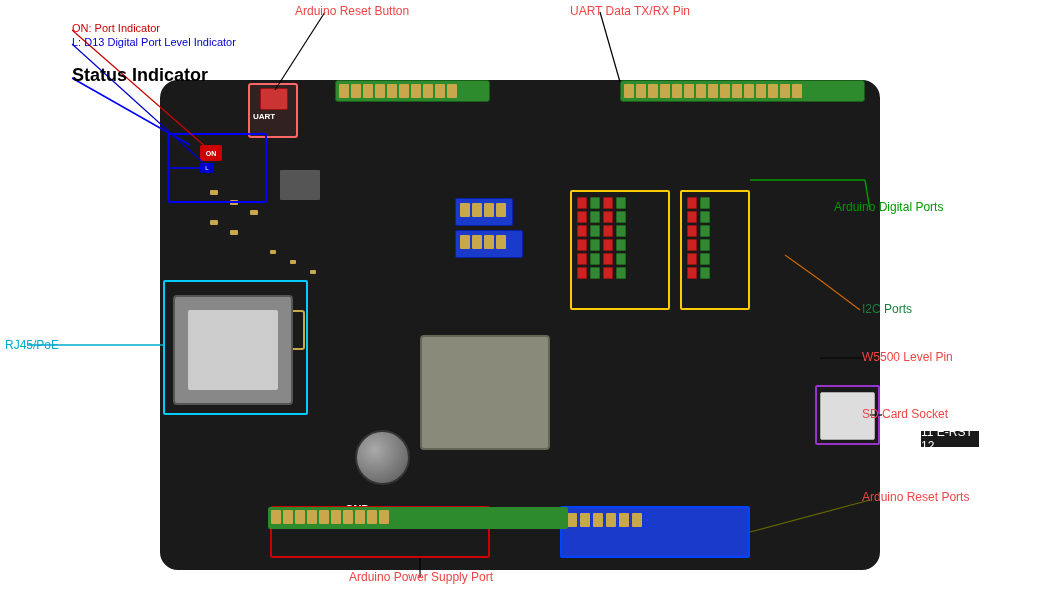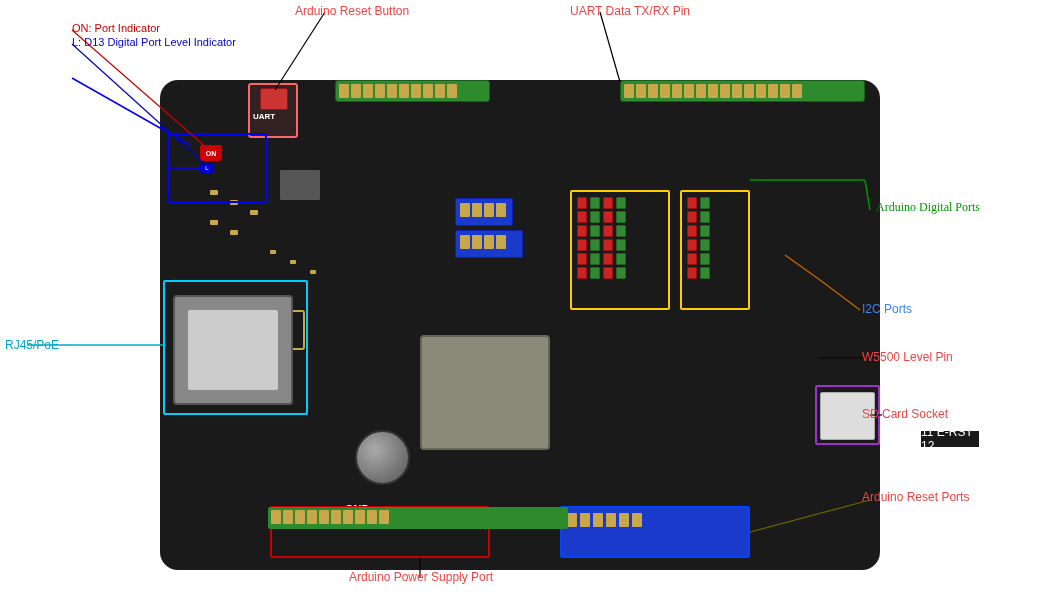--- a/index.html
+++ b/index.html
@@ -269,21 +269,21 @@
     
     .annotation {
       position: absolute;
       font-size: 12px;
       color: #ef4444;
       white-space: nowrap;
     }
     .annotation-red { color: #cc0000; }
     .annotation-blue { color: #0000cc; }
     .annotation-green { color: #009900; }
-    .annotation-orange { color: #3b82f6; }
+    .annotation-orange { color: #15803d; }
     .annotation-cyan { color: #00aacc; }
     
     #lines-svg {
       position: absolute;
       top: 0; left: 0;
       width: 1061px;
       height: 599px;
       pointer-events: none;
     }
     
@@ -541,26 +541,27 @@
 
     <line x1="870" y1="500" x2="750" y2="532" stroke="#666600" stroke-width="1.2"></line>
 
     <line x1="420" y1="578" x2="420" y2="558" stroke="#000000" stroke-width="1.2"></line>
   </svg>
 
   <span class="annotation annotation-red" style="top:22px;left:72px;font-size:11px;">ON: Port Indicator</span>
 
   <span class="annotation annotation-blue" style="top:36px;left:72px;font-size:11px;">L: D13 Digital Port Level Indicator</span>
 
+  <span class="annotation" style="top:65px;left:72px;font-size:18px;font-weight:bold;color:#000;">Status Indicator</span>
 
   <span class="annotation" style="top:4px;left:295px;font-size:12px;">Arduino Reset Button</span>
 
   <span class="annotation" style="top:4px;left:570px;font-size:12px;">UART Data TX/RX Pin</span>
 
-  <span class="annotation annotation-green" style="top:200px;left:876px;font-size:12px;font-family:Liberation Serif, serif;">Arduino Digital Ports</span>
+  <span class="annotation annotation-green" style="top:200px;left:834px;font-size:12px;">Arduino Digital Ports</span>
 
   <span class="annotation annotation-orange" style="top:302px;left:862px;font-size:12px;">I2C Ports</span>
 
   <span class="annotation annotation-cyan" style="top:338px;left:5px;font-size:12px;">RJ45/PoE</span>
 
   <span class="annotation" style="top:350px;left:862px;font-size:12px;">W5500 Level Pin</span>
 
   <span class="annotation" style="top:407px;left:862px;font-size:12px;">SD Card Socket</span>
 
   <span class="annotation" style="top:490px;left:862px;font-size:12px;">Arduino Reset Ports</span>

